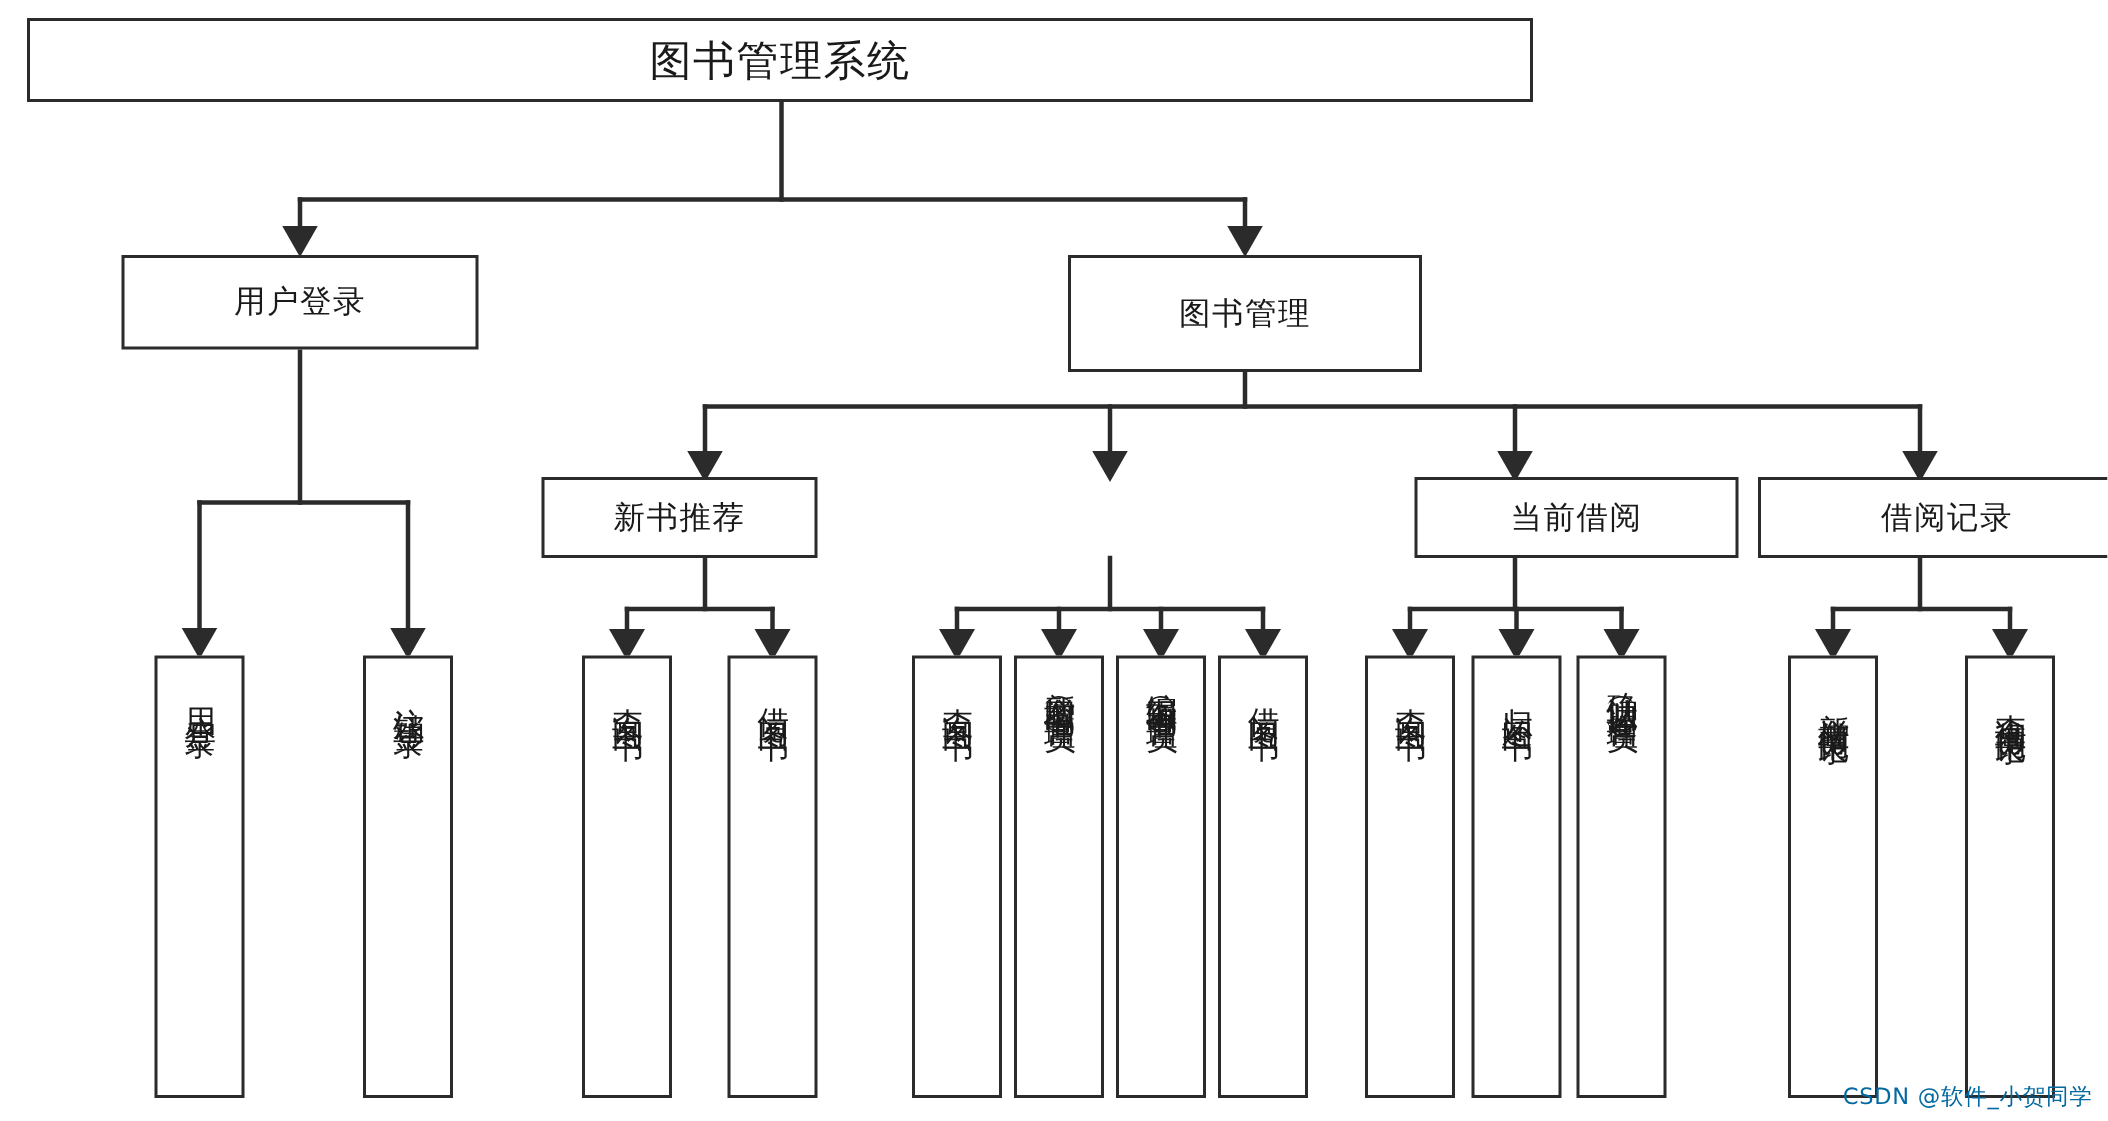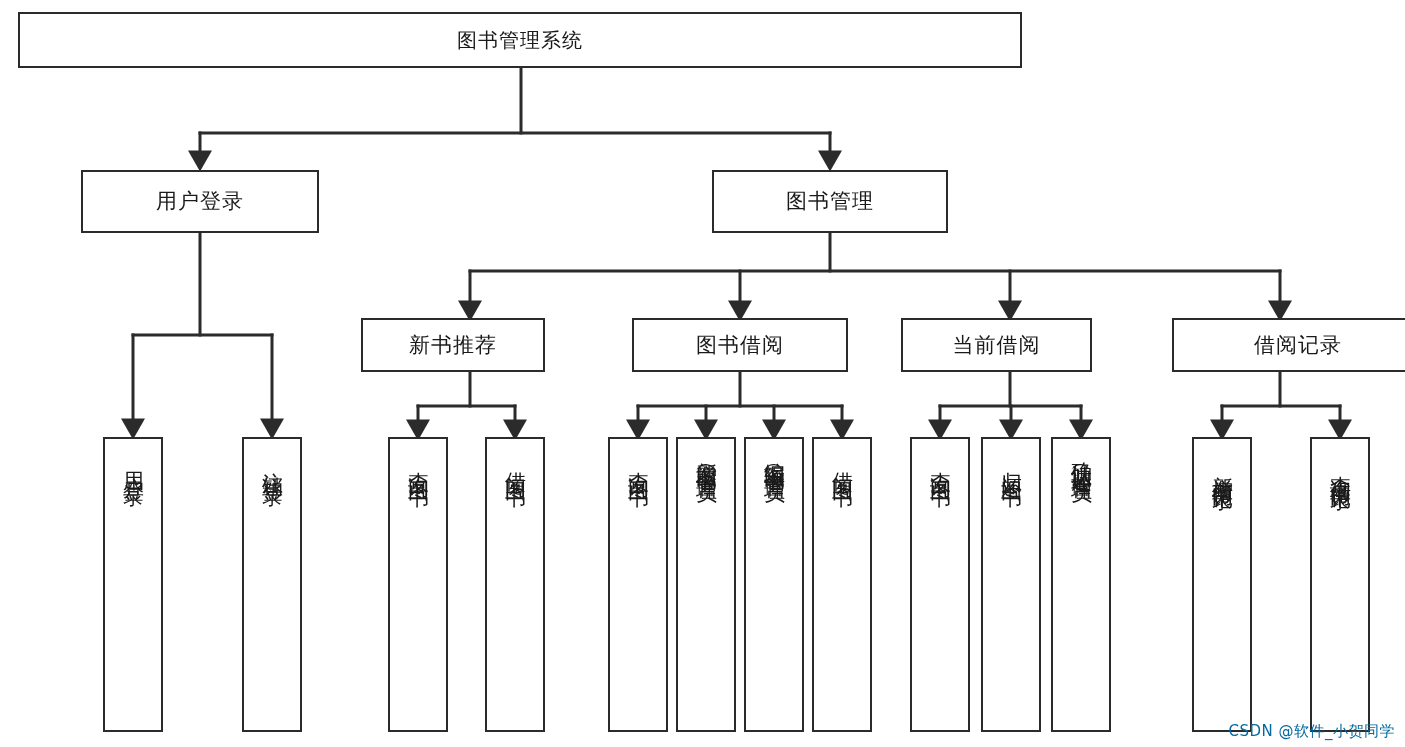--- a/index.html
+++ b/index.html
@@ -40,21 +40,21 @@
     text-align: center;
     line-height: 1.25;
     white-space: nowrap;
   }
   
   .node.horiz .node-label {
     font-size: 21px;
     letter-spacing: 1px;
   }
   .node.root .node-label {
-    font-size: 20px;
+    font-size: 28px;
     letter-spacing: 1px;
   }
   
   .node.vert {
     align-items: flex-start;
     padding-top: 16px;
   }
   .node.vert .node-label {
     writing-mode: vertical-rl;
     text-orientation: upright;
@@ -136,33 +136,30 @@
   </svg>
 
   <div class="node root horiz" style="left:18px; top:12px; width:1004px; height:56px;">
     <span class="node-label">图书管理系统</span>
   </div>
 
   <div class="node horiz" style="left:81px; top:170px; width:238px; height:63px;">
     <span class="node-label">用户登录</span>
   </div>
 
-  <div class="node horiz" style="left:712px; top:170px; width:236px; height:63px;">
+  <div class="node horiz" style="left:712px; top:170px; width:236px; height:78px;">
     <span class="node-label">图书管理</span>
   </div>
 
   <div class="node horiz" style="left:361px; top:318px; width:184px; height:54px;">
     <span class="node-label">新书推荐</span>
   </div>
 
-  <div class="node horiz" style="left:632px; top:318px; width:216px; height:54px;">
-    <span class="node-label">图书借阅</span>
-  </div>
-
-  <div class="node horiz" style="left:901px; top:318px; width:191px; height:54px;">
+
+  <div class="node horiz" style="left:943px; top:318px; width:216px; height:54px;">
     <span class="node-label">当前借阅</span>
   </div>
 
   <div class="node horiz" style="left:1172px; top:318px; width:252px; height:54px;">
     <span class="node-label">借阅记录</span>
   </div>
 
   <div class="node vert" style="left:103px; top:437px; width:60px; height:295px;">
     <span class="node-label">用户登录</span>
   </div>

